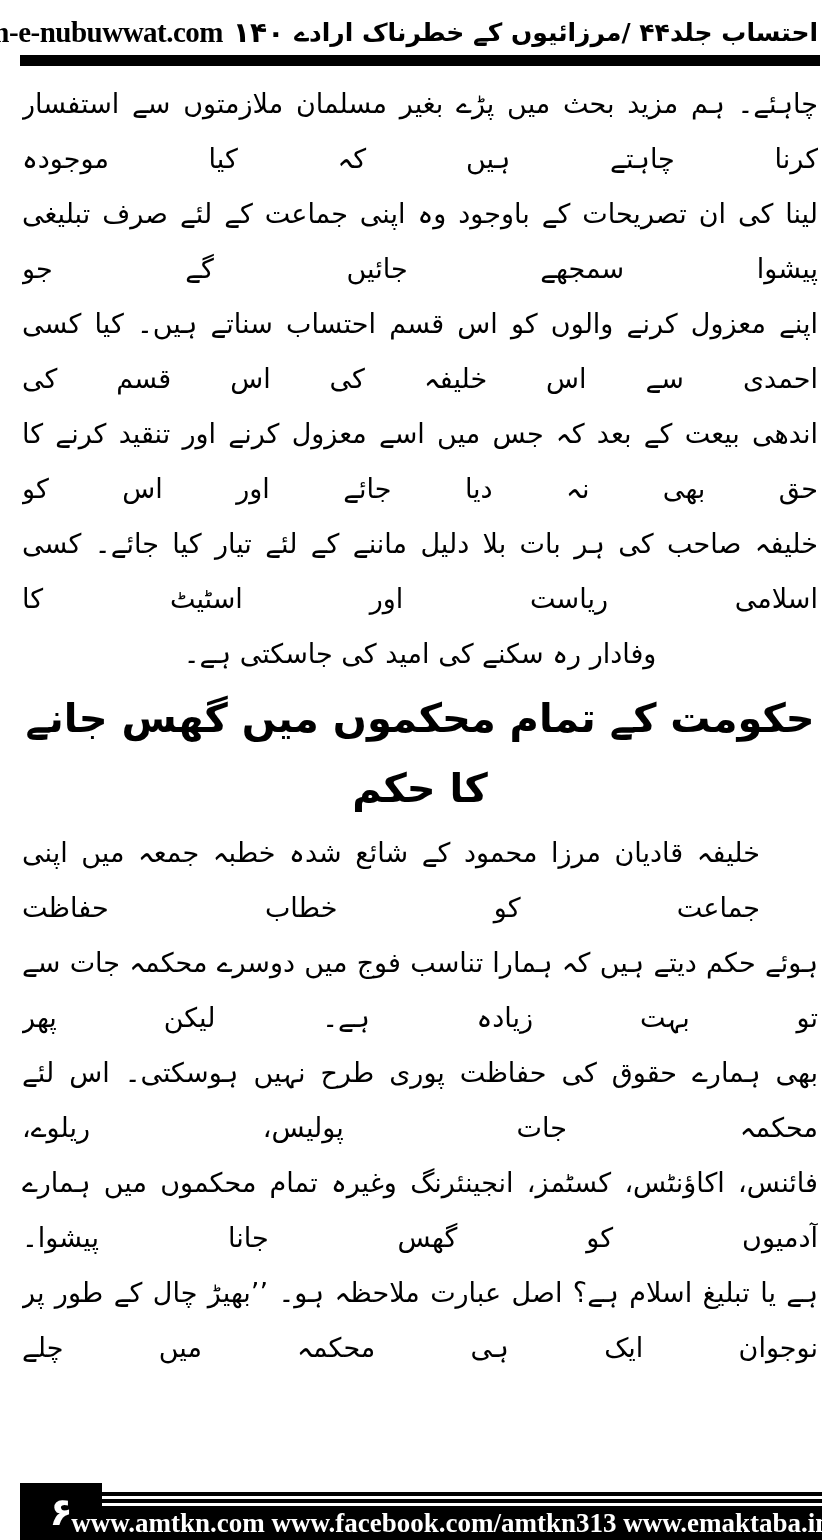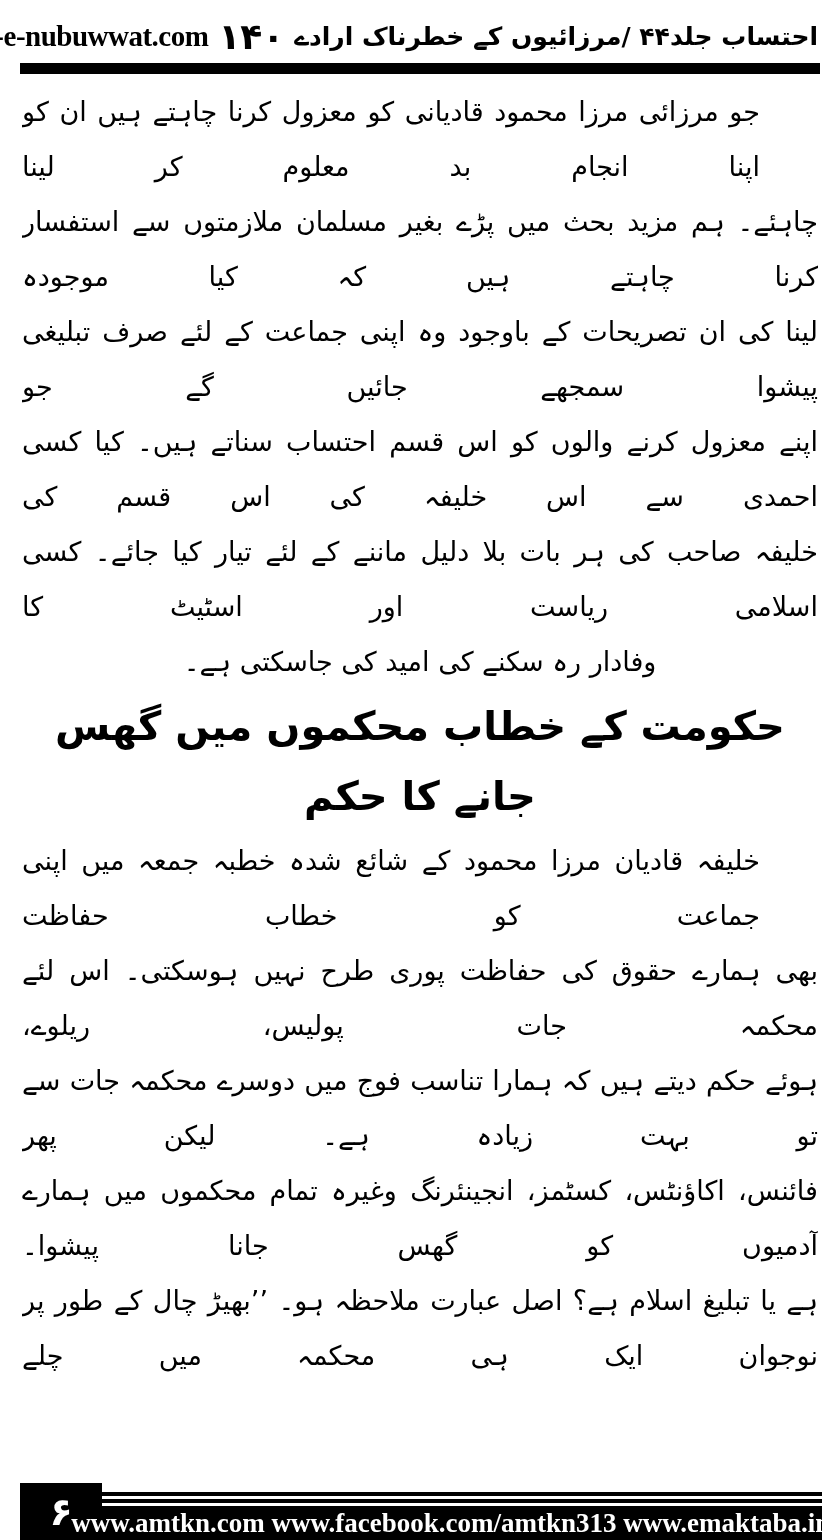--- a/index.html
+++ b/index.html
@@ -25,21 +25,21 @@
   .header-email {
     font-family: "Liberation Serif", serif;
     font-weight: bold;
     font-size: 29px;
     letter-spacing: -0.5px;
     white-space: nowrap;
   }
   .header-pageno {
     font-family: "DejaVu Sans", sans-serif;
     font-weight: bold;
-    font-size: 36px;
+    font-size: 28px;
     padding: 0 10px;
   }
   .header-title {
     direction: rtl;
     font-family: "DejaVu Sans", sans-serif;
     font-weight: bold;
     font-size: 25px;
     white-space: nowrap;
   }
   .header-rule {
@@ -126,34 +126,34 @@
   <div class="header">
     <span class="header-email">ameer@khatm-e-nubuwwat.com</span>
     <span class="header-pageno">۱۴۰</span>
     <span class="header-title">احتساب جلد۴۴ /مرزائیوں کے خطرناک ارادے</span>
   </div>
   <div class="header-rule"></div>
 
   <div class="bodytext">
 
     <div>
-      <div class="bline justified indent">جو مرزائی مرزا محمود قادیانی کو معزول کرنا چاہتے ہیں ان کو اپنا انجام بد معلوم کر لینا</div>
       <div class="bline justified">چاہئے۔ ہم مزید بحث میں پڑے بغیر مسلمان ملازمتوں سے استفسار کرنا چاہتے ہیں کہ کیا موجودہ</div>
       <div class="bline justified">لینا کی ان تصریحات کے باوجود وہ اپنی جماعت کے لئے صرف تبلیغی پیشوا سمجھے جائیں گے جو</div>
       <div class="bline justified">اپنے معزول کرنے والوں کو اس قسم احتساب سناتے ہیں۔ کیا کسی احمدی سے اس خلیفہ کی اس قسم کی</div>
+      <div class="bline justified">اندھی بیعت کے بعد کہ جس میں اسے معزول کرنے اور تنقید کرنے کا حق بھی نہ دیا جائے اور اس کو</div>
       <div class="bline justified">خلیفہ صاحب کی ہر بات بلا دلیل ماننے کے لئے تیار کیا جائے۔ کسی اسلامی ریاست اور اسٹیٹ کا</div>
       <div class="bline center">وفادار رہ سکنے کی امید کی جاسکتی ہے۔</div>
     </div>
 
-    <div class="section-heading">حکومت کے خطاب محکموں میں گھس جانے کا حکم</div>
+    <div class="section-heading">حکومت کے تمام محکموں میں گھس جانے کا حکم</div>
 
     <div>
       <div class="bline justified indent">خلیفہ قادیان مرزا محمود کے شائع شدہ خطبہ جمعہ میں اپنی جماعت کو خطاب حفاظت</div>
+      <div class="bline justified">ہوئے حکم دیتے ہیں کہ ہمارا تناسب فوج میں دوسرے محکمہ جات سے تو بہت زیادہ ہے۔ لیکن پھر</div>
       <div class="bline justified">بھی ہمارے حقوق کی حفاظت پوری طرح نہیں ہوسکتی۔ اس لئے محکمہ جات پولیس، ریلوے،</div>
-      <div class="bline justified">ہوئے حکم دیتے ہیں کہ ہمارا تناسب فوج میں دوسرے محکمہ جات سے تو بہت زیادہ ہے۔ لیکن پھر</div>
       <div class="bline justified">فائنس، اکاؤنٹس، کسٹمز، انجینئرنگ وغیرہ تمام محکموں میں ہمارے آدمیوں کو گھس جانا پیشوا۔</div>
       <div class="bline justified">ہے یا تبلیغ اسلام ہے؟ اصل عبارت ملاحظہ ہو۔ ’’بھیڑ چال کے طور پر نوجوان ایک ہی محکمہ میں چلے</div>
 
     </div>
 
   </div>
 
   <div class="footer">
     <div class="footer-page-box">
       <span>۶</span>

